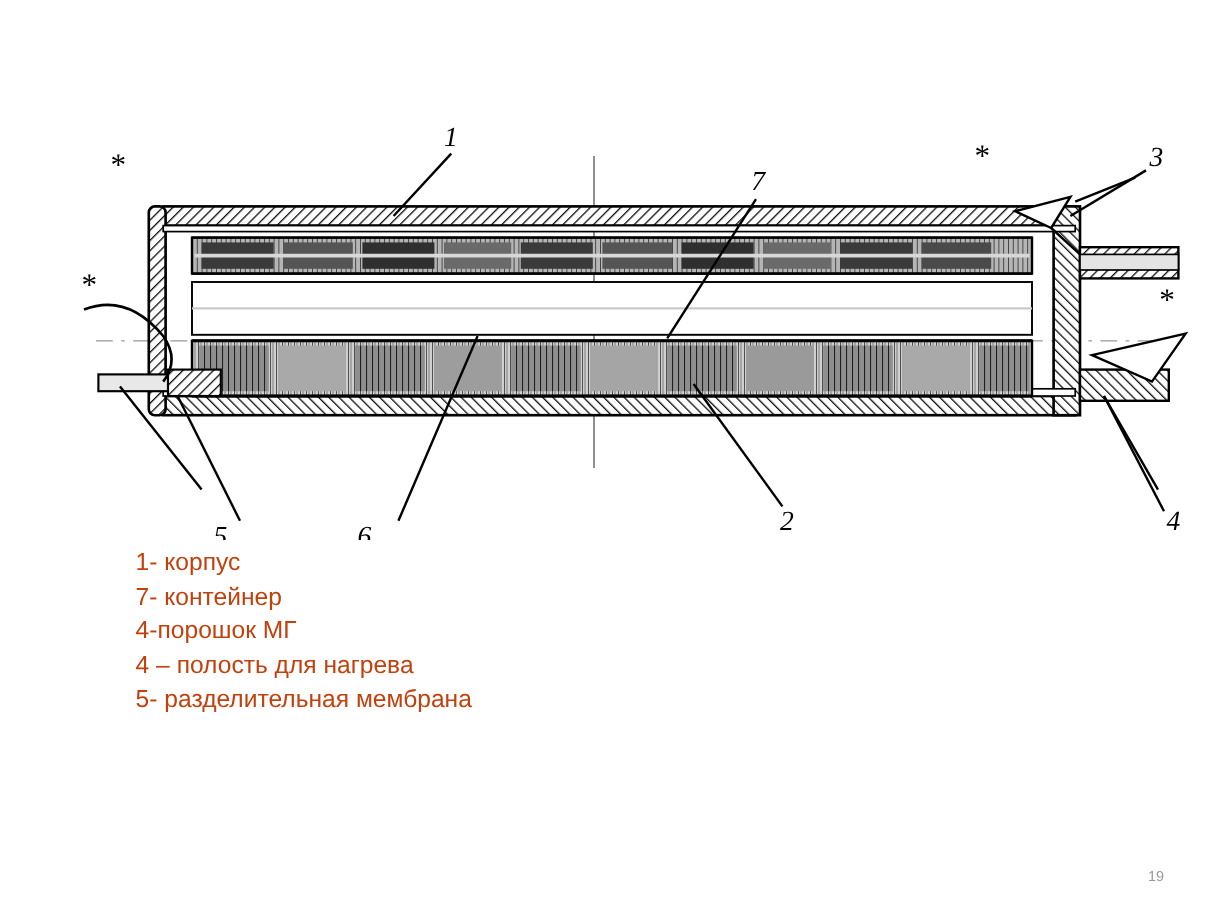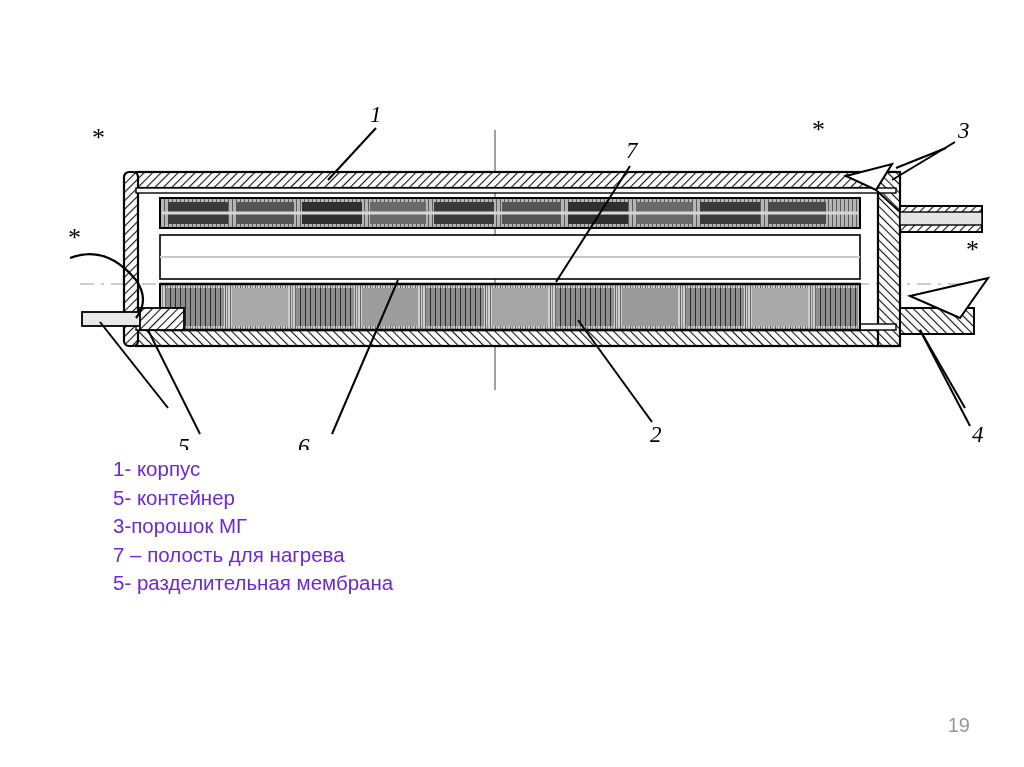--- a/index.html
+++ b/index.html
@@ -41,31 +41,31 @@
   #legend {
     position: absolute;
     left: 113px;
     top: 455px;
     width: 600px;
   }
   #legend .legend-line {
     font-family: "Liberation Sans", sans-serif;
     font-size: 20.5px;
     line-height: 28.5px;
-    color: #6d28d9;
+    color: #c2410c;
     white-space: nowrap;
   }
 
   
   #page-number {
     position: absolute;
     right: 54px;
     bottom: 30px;
     font-family: "Liberation Sans", sans-serif;
-    font-size: 20px;
+    font-size: 12px;
     color: #999999;
   }
 
   
   .callout-num {
     font-family: "Liberation Serif", serif;
     font-style: italic;
     font-size: 23px;
     fill: #000000;
   }
@@ -216,21 +216,21 @@
         <text class="asterisk" x="52" y="116">*</text>
         <text class="asterisk" x="28" y="216">*</text>
         <text class="asterisk" x="772" y="108">*</text>
         <text class="asterisk" x="926" y="228">*</text>
       </g>
     </svg>
   </div>
 
   <div id="legend">
     <div class="legend-line">1- корпус</div>
-    <div class="legend-line">5- контейнер</div>
-    <div class="legend-line">3-порошок МГ</div>
-    <div class="legend-line">7 – полость для нагрева</div>
+    <div class="legend-line">7- контейнер</div>
+    <div class="legend-line">4-порошок МГ</div>
+    <div class="legend-line">4 – полость для нагрева</div>
     <div class="legend-line">5- разделительная мембрана</div>
   </div>
 
   <div id="page-number">19</div>
 
 </div>
 
 </body></html>

